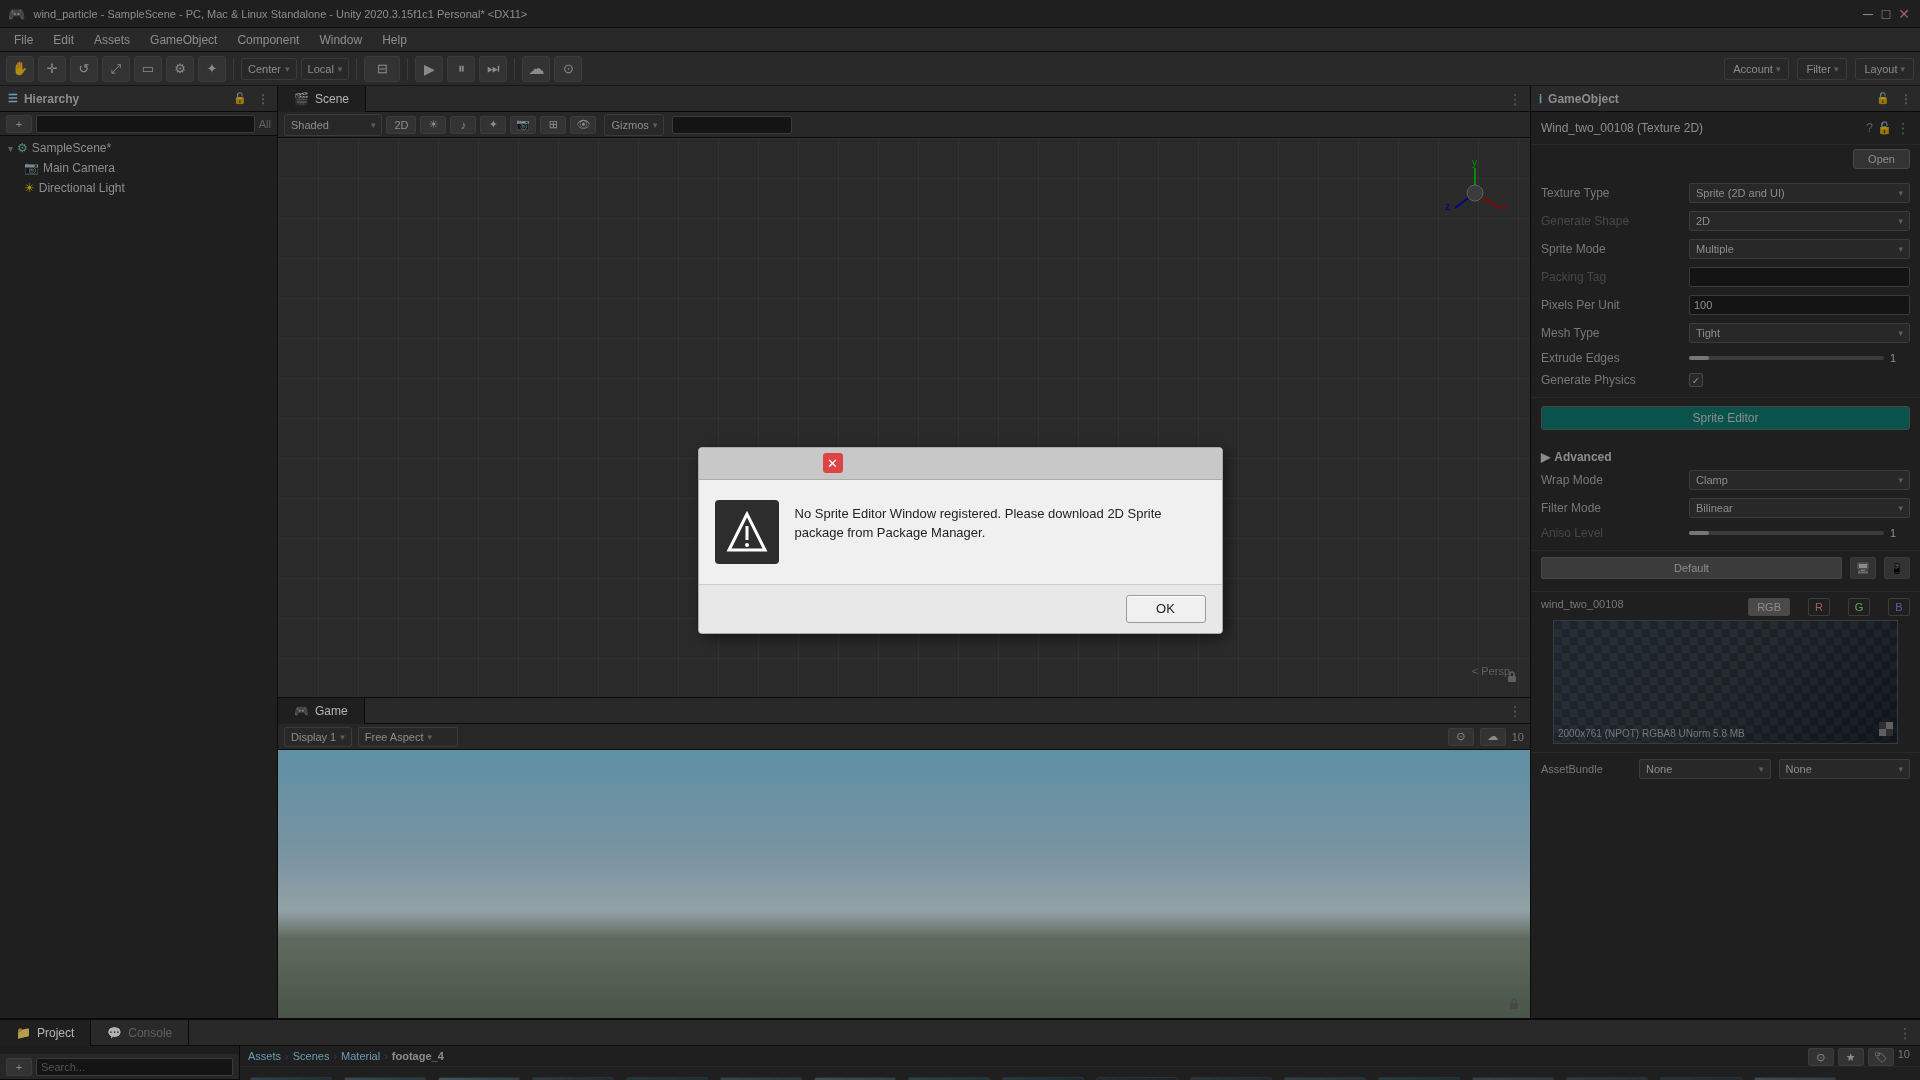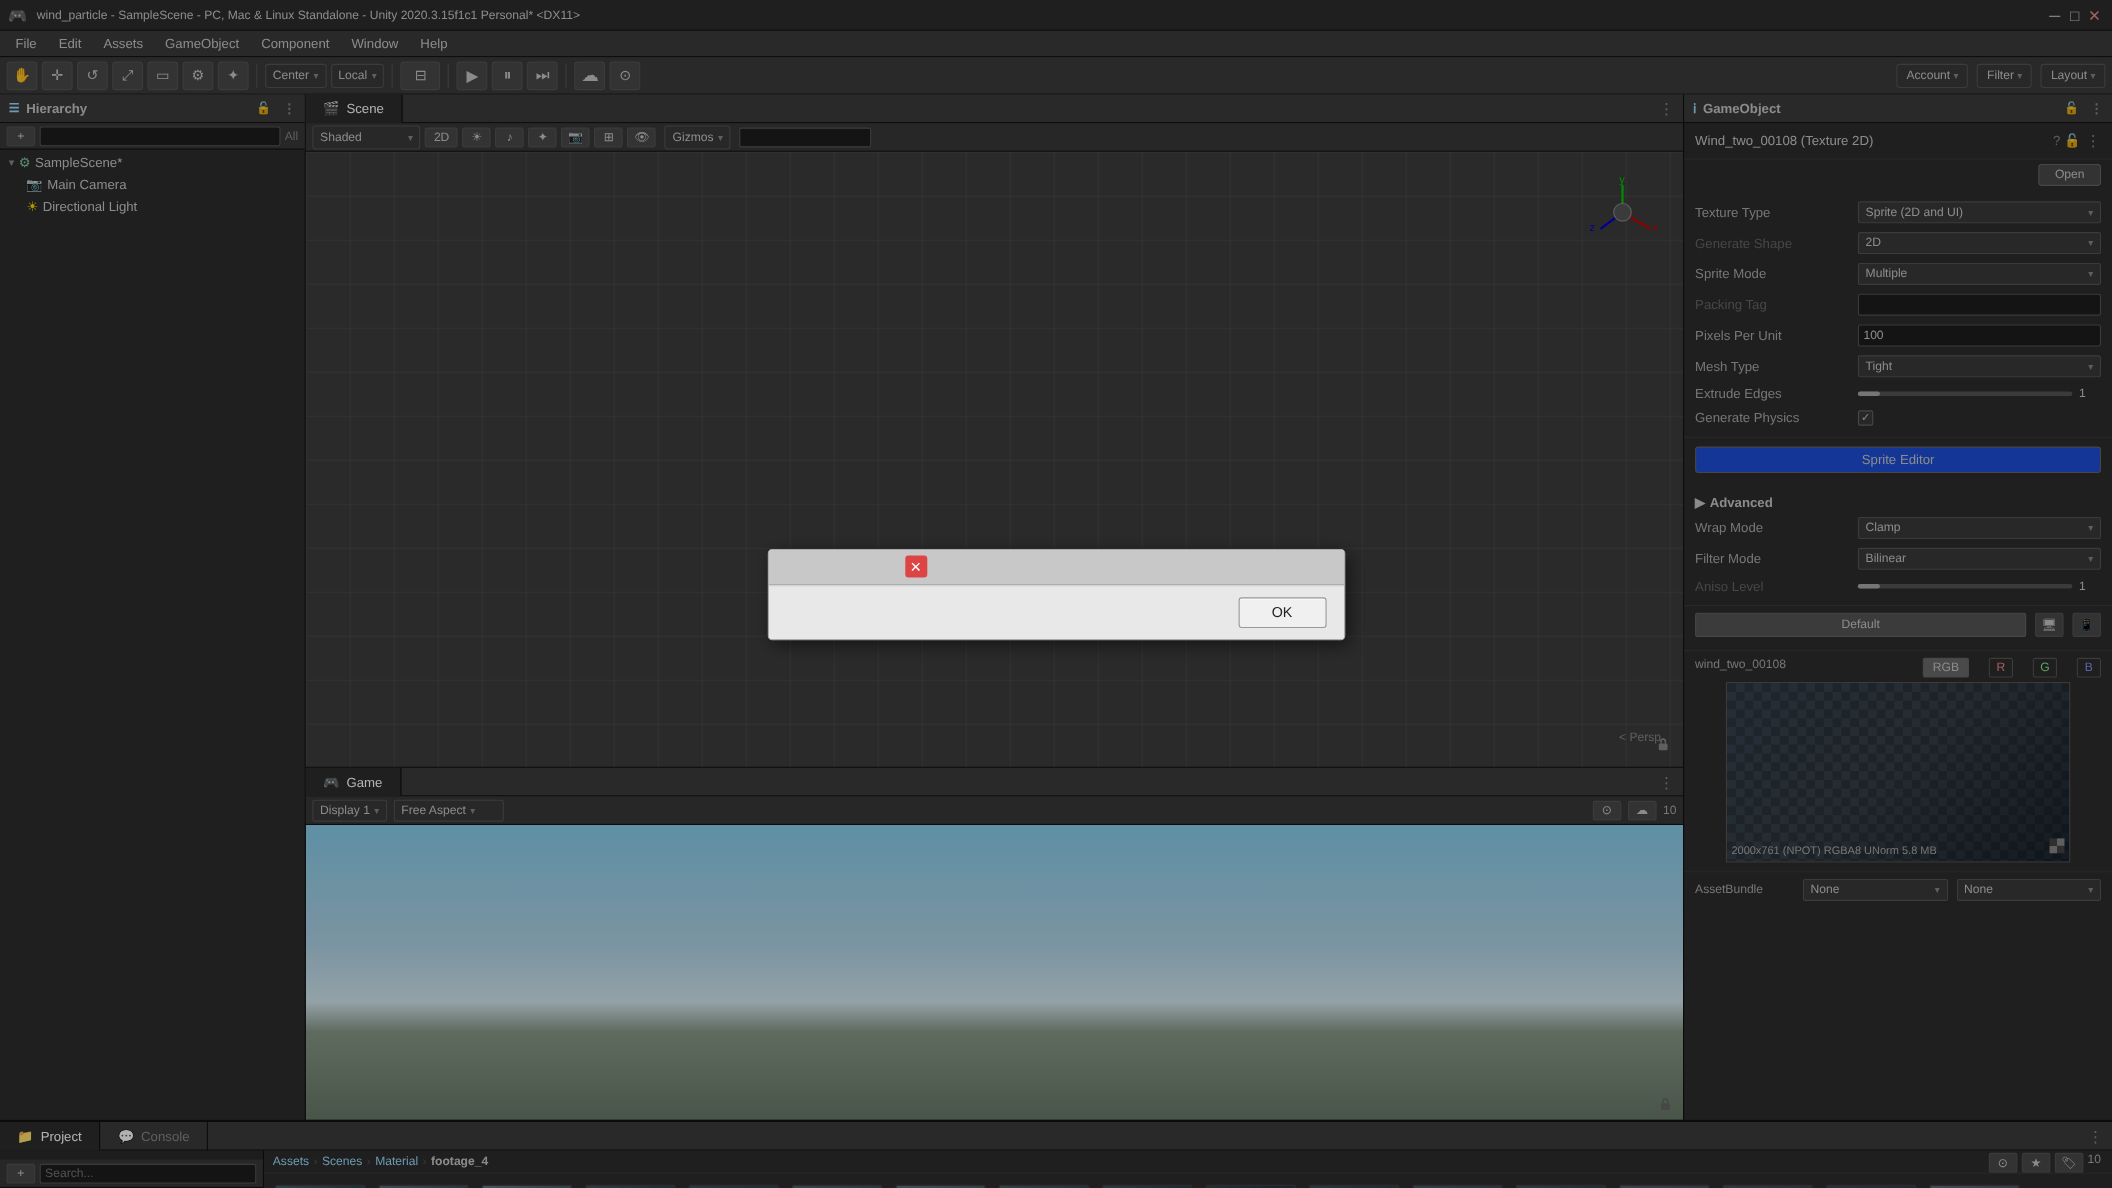--- a/index.html
+++ b/index.html
@@ -356,34 +356,34 @@
       gap: 4px;
       padding: 6px 0 2px 0;
       font-size: 12px;
       font-weight: bold;
       color: #c8c8c8;
       cursor: pointer;
     }
     .sprite-editor-btn {
       margin: 8px 10px;
       padding: 4px 0;
-      background: #1d4ed8;
+      background: #0f766e;
       border: 1px solid #666;
       border-radius: 3px;
       color: #c8c8c8;
       cursor: pointer;
       font-size: 12px;
       text-align: center;
     }
     .inspector-preview {
-      height: 164px;
+      height: 124px;
       background: 
         repeating-conic-gradient(#555 0% 25%, #444 0% 50%) 0 0 / 16px 16px;
       position: relative;
-      margin: 0 28px 6px;
+      margin: 0 12px 6px;
       border: 1px solid #555;
     }
     .preview-label {
       position: absolute;
       bottom: 4px;
       left: 4px;
       font-size: 10px;
       color: #aaa;
     }
     .asset-bundle-row {
@@ -1086,17 +1086,27 @@
     </div>
   </div>
 </div>
 
 <div id="modal-overlay">
   <div id="modal-dialog">
     <div id="modal-title-bar">
       <span id="modal-title-text">Sprite Editor Window</span>
       <button id="modal-close-btn">✕</button>
     </div>
+    <div id="modal-body">
+      <div id="modal-icon">
+        <svg width="48" height="48" viewBox="0 0 48 48">
+          <polygon points="24,6 6,42 42,42" fill="none" stroke="#fff" stroke-width="3"></polygon>
+          <line x1="24" y1="18" x2="24" y2="32" stroke="#fff" stroke-width="3"></line>
+          <circle cx="24" cy="37" r="2" fill="#fff"></circle>
+        </svg>
+      </div>
+      <div id="modal-text">No Sprite Editor Window registered. Please download 2D Sprite package from Package Manager.</div>
+    </div>
     <div id="modal-footer">
       <button id="modal-ok-btn">OK</button>
     </div>
   </div>
 </div>
 
 </body></html>

